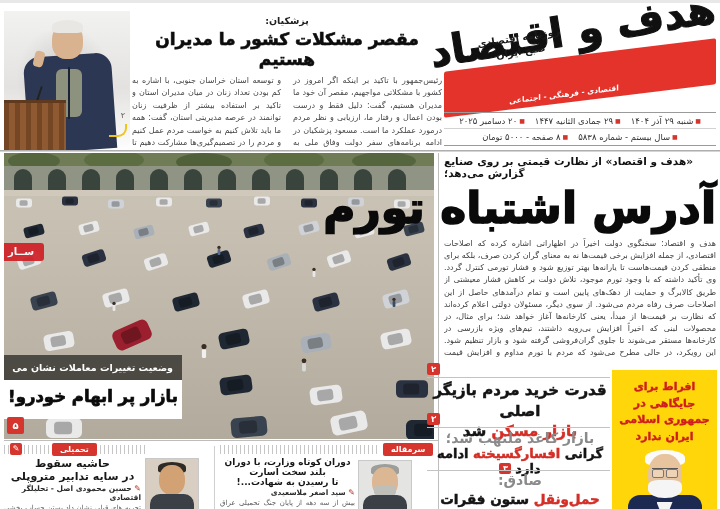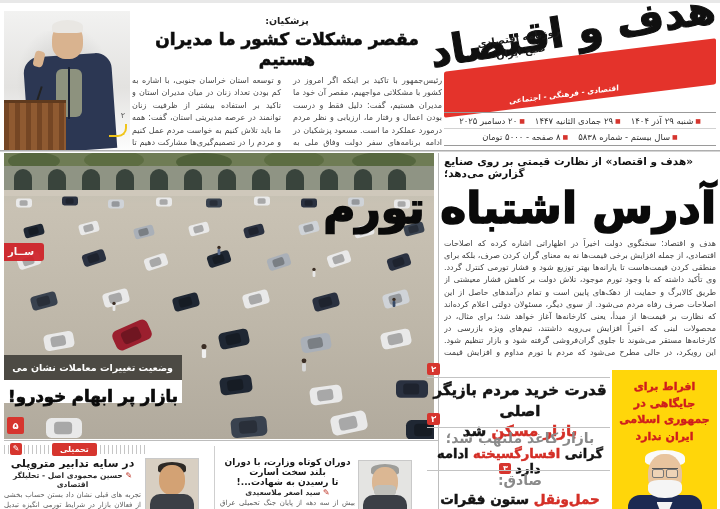--- a/index.html
+++ b/index.html
@@ -52,21 +52,21 @@
 
   
   .photo { position:absolute; left:4px; top:150px; width:430px; height:286px;
            background:linear-gradient(180deg,#b9bdb0 0%,#c9c2b4 18%,#beb7a9 60%,#b1aa9d 100%); overflow:hidden; }
   .photo svg { position:absolute; inset:0; }
   .wm { position:absolute; left:0; top:90px; width:40px; height:18px; background:#cf2027; color:#fff;
         font-size:10px; font-weight:bold; line-height:18px; text-align:left; padding-left:4px; border-radius:0 3px 3px 0; opacity:.92; }
   .ovl { position:absolute; left:0; top:202px; width:178px; }
   .ovl-k { background:rgba(56,55,50,.85); color:#fff; font-size:9.5px; font-weight:bold; height:25px;
            line-height:25px; padding-right:9px; }
-  .ovl-h { background:#fff; color:#0b0b0b; font-size:16.5px; font-weight:bold; height:23px; line-height:33px;
+  .ovl-h { background:#fff; color:#0b0b0b; font-size:16.5px; font-weight:bold; height:39px; line-height:33px;
            text-align:center; -webkit-text-stroke:.7px #0b0b0b; }
   .pbadge { position:absolute; left:3px; top:264px; width:17px; height:17px; background:#d6352e; color:#fff;
            font-size:10px; font-weight:bold; text-align:center; line-height:17px; border-radius:2px; }
 
   .vrule { position:absolute; left:438px; top:150px; width:1px; height:359px; background:#bdbdbd; }
   .hrule-b { position:absolute; left:4px; top:437px; width:434px; height:1px; background:#bdbdbd; }
 
   
   .lead { position:absolute; left:444px; top:152px; width:272px; }
   .lead .kick { text-align:left; font-size:10.5px; font-weight:bold; color:#111; }
@@ -121,21 +121,21 @@
   .cphoto { position:absolute; border:1px solid #c9c9c9; background:#d8cfc2; overflow:hidden; }
   .cphoto .hd { position:absolute; left:50%; top:6px; width:26px; height:30px; margin-left:-13px; background:#d3a274; border-radius:46%; }
   .cphoto .hr { position:absolute; left:50%; top:3px; width:28px; height:11px; margin-left:-14px; background:#2e2a26; border-radius:50% 50% 20% 20%; }
   .cphoto .sh { position:absolute; left:50%; bottom:-2px; width:44px; height:18px; margin-left:-22px; background:#3b3f46; border-radius:10px 10px 0 0; }
   .cphoto.gray { background:#e4e4e2; }
   .cphoto.gray .hr { background:#9d9d99; }
   .cphoto.gray .hd { background:#dbb793; }
   .cphoto .bd { position:absolute; left:50%; top:24px; width:22px; height:13px; margin-left:-11px; background:#bfbfba; border-radius:25% 25% 45% 45%; }
   .ctxt { position:absolute; top:14px; }
   .ct1 { text-align:center; font-weight:bold; color:#171717; }
-  .cauthor { text-align:center; font-size:7.5px; font-weight:bold; color:#2b2b2b; margin-top:1px; }
+  .cauthor { font-size:7.5px; font-weight:bold; color:#2b2b2b; margin-top:1px; }
   .cauthor .wicon { color:#c0392b; font-size:8px; }
   .cbody { font-size:7px; line-height:1.45; color:#5a5a5a; text-align:justify; margin-top:1px; }
 </style>
 </head>
 <body>
 
 <div class="page">
 
   <div class="pez">
     <div class="shadow"></div>
@@ -335,29 +335,35 @@
       <div class="hatch" style="left:0; width:141px;"></div>
       <div class="clabel" style="left:48px;">تحمیلی</div>
       <div class="pensq" style="left:6px;">✎</div>
     </div>
     <div class="cphoto" style="left:141px; top:15px; width:54px; height:53px;">
       <div class="hr"></div>
       <div class="hd"></div>
       <div class="sh"></div>
     </div>
     <div class="ctxt" style="left:0; width:137px;">
+      <div class="ct1" style="font-size:11px;">حاشیه سقوط</div>
       <div class="ct1" style="font-size:11px;">در سایه تدابیر متروپلی</div>
       <div class="cauthor"><span class="wicon">✎</span> <span>حسین محمودی اصل - تحلیلگر اقتصادی</span></div>
       <div class="cbody">تجربه های قبلی نشان داد بستن حساب بخشی از فعالان بازار در شرایط تورمی انگیزه تبدیل نقدینگی به دلار و طلا در بین سایر فعالان را...</div>
     </div>
   </div>
 
   <div class="cdiv"></div>
 
   <div class="ecol">
+    <div class="chead">
+      <div class="hatch" style="left:0; width:160px;"></div>
+      <div class="clabel" style="left:163px;">سرمقاله</div>
+
+    </div>
     <div class="cphoto gray" style="left:138px; top:17px; width:54px; height:52px;">
       <div class="hr"></div>
       <div class="hd"></div>
       <div class="bd"></div>
       <div class="sh"></div>
     </div>
     <div class="ctxt" style="left:0; width:135px;">
       <div class="ct1" style="font-size:9px;">دوران کوتاه وزارت، با دوران بلند سخت اسارت</div>
       <div class="ct1" style="font-size:9px;">تا رسیدن به شهادت...!</div>
       <div class="cauthor"><span class="wicon">✎</span> <span>سید اصغر ملاسعیدی</span></div>

